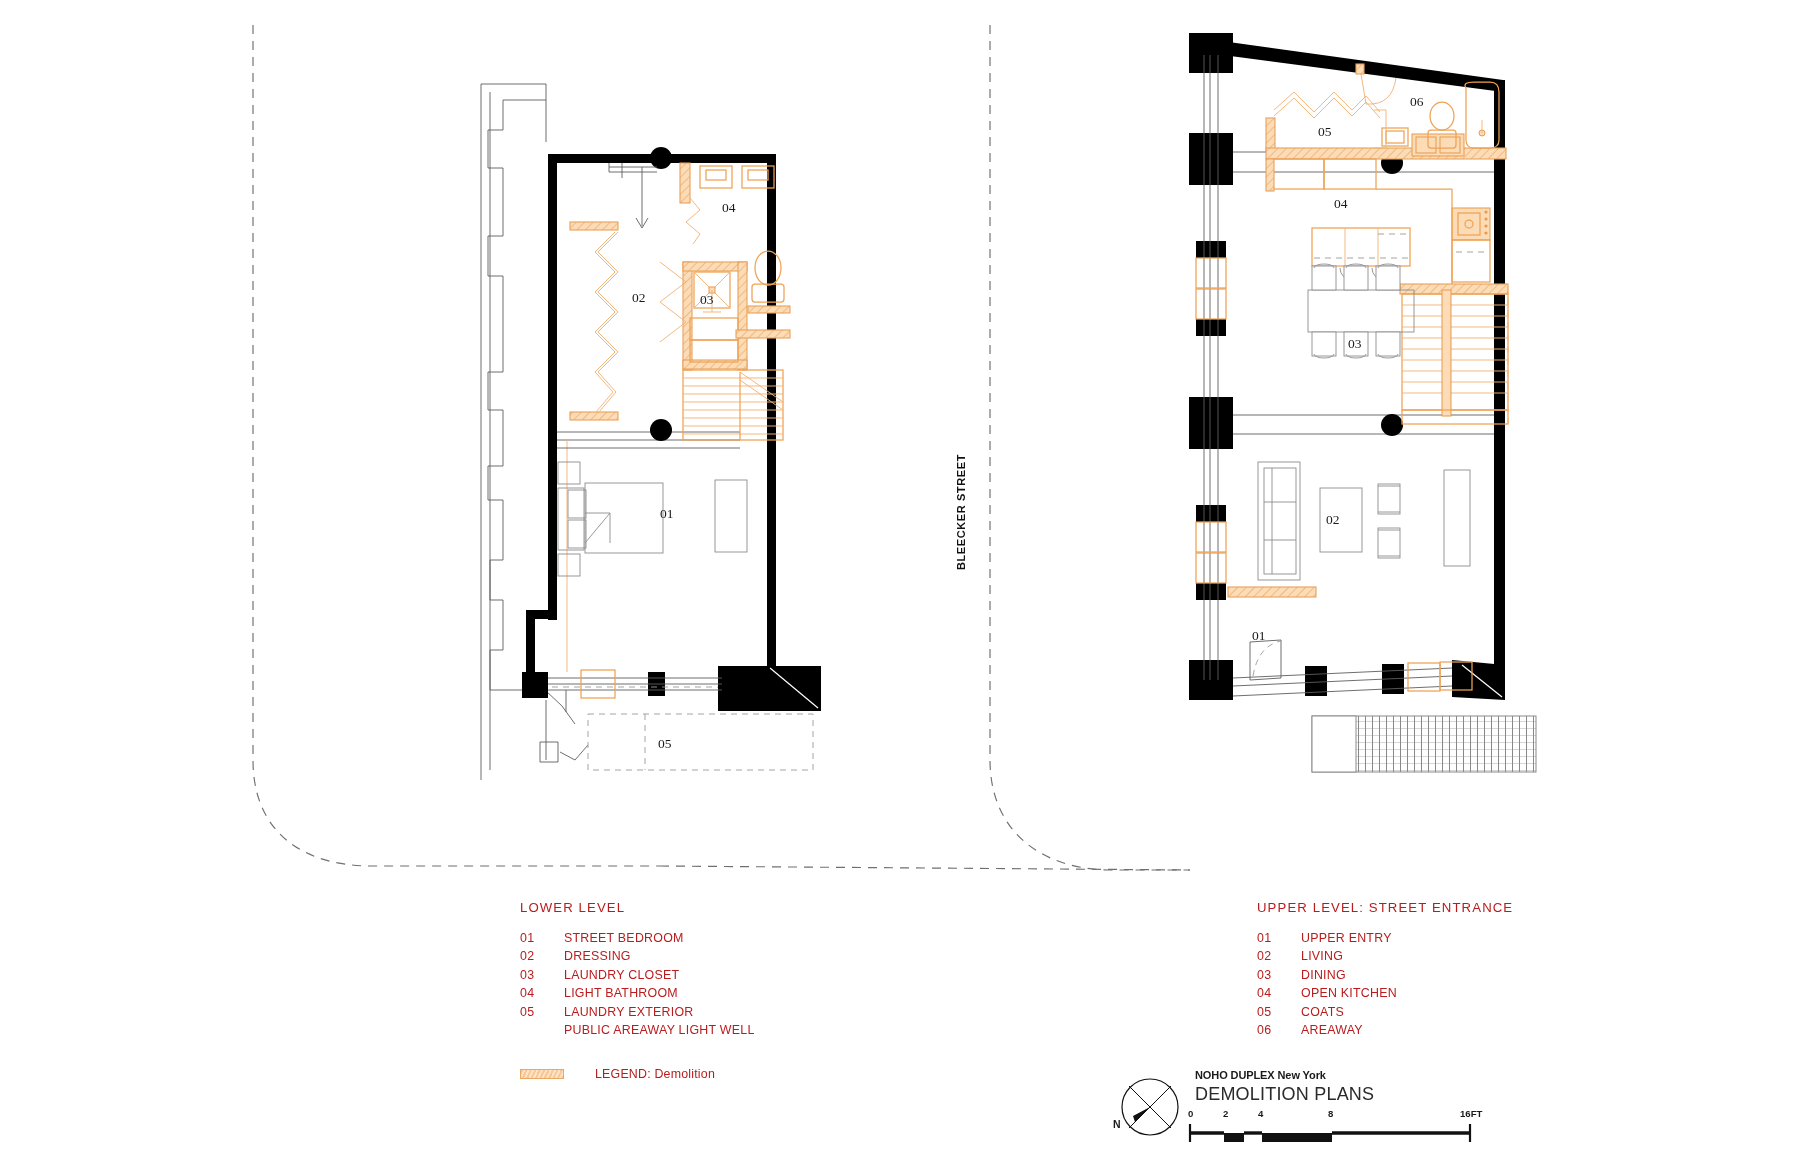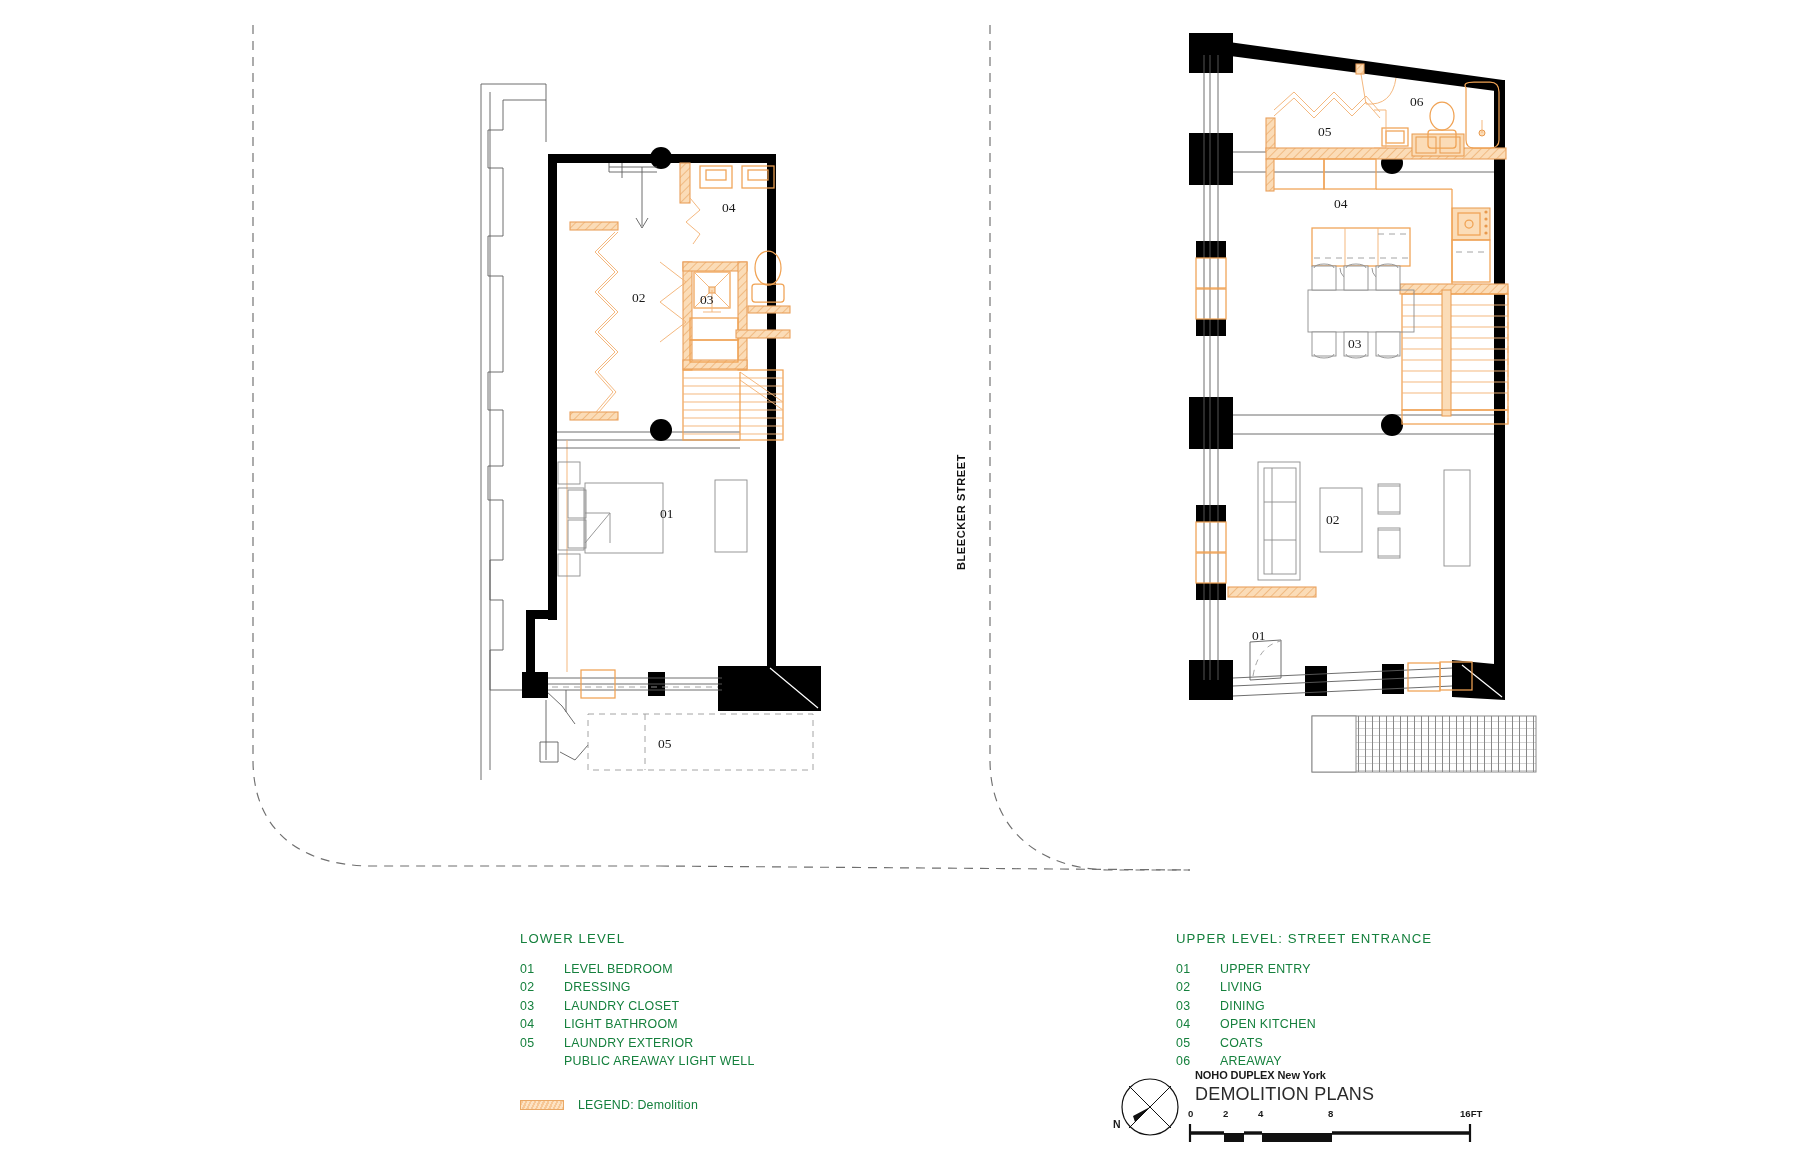--- a/index.html
+++ b/index.html
@@ -24,28 +24,28 @@
   .demo{fill:none;stroke:#f0a253;stroke-width:1.25;}
   .demo-hatch{stroke:#e9a05c;stroke-width:1.1;fill:url(#demoHatch);}
   .demo-fill{fill:#fbdcb7;stroke:#e8994d;stroke-width:1;}
   .demo-thin{fill:none;stroke:#f3b478;stroke-width:0.95;}
 
   
   .roomnum{font-family:"Liberation Serif", serif;font-size:13.5px;fill:#1b1b1b;}
   .streetlbl{font-family:"Liberation Sans", sans-serif;font-size:11px;font-weight:bold;
     letter-spacing:0.6px;fill:#111;}
 
-  .legend{position:absolute;font-family:"Liberation Sans", sans-serif;color:#15803d;margin-top:31px;}
+  .legend{position:absolute;font-family:"Liberation Sans", sans-serif;color:#b91c1c;}
   .legend .sect-title{font-size:13.2px;letter-spacing:1.1px;margin-bottom:16px;white-space:nowrap;}
   .legend table{border-collapse:collapse;}
   .legend td{font-size:12.4px;padding:0 0 4.4px 0;vertical-align:top;white-space:nowrap;letter-spacing:.25px;}
   .legend td.num{width:44px;}
   .legend td.cont{padding-left:0;}
 
-  .demo-key{display:flex;align-items:center;gap:14px;margin-top:26px;}
+  .demo-key{display:flex;align-items:center;gap:31px;margin-top:26px;}
   .demo-key .swatch{
     width:42px;height:8px;
     background:repeating-linear-gradient(115deg,#f7c796 0 2px,#fde3c3 2px 4px);
     border:1px solid #eaa865;
   }
   .demo-key .klabel{font-size:12.4px;letter-spacing:.2px;white-space:nowrap;}
 
   
   .titleblock{position:absolute;left:1195px;top:1070px;}
   .tb-main{font-size:11px;font-weight:bold;letter-spacing:-0.1px;white-space:nowrap;line-height:1.05;}
@@ -397,21 +397,21 @@
       <text class="streetlbl" x="965" y="570" transform="rotate(-90 965 570)">BLEECKER STREET</text>
     </g>
   </svg>
 
   <div class="legend" style="left:520px;top:900px;">
     <div class="sect-title">LOWER  LEVEL</div>
     <table>
       <tbody>
           <tr>
         <td class="num">01</td>
-        <td>LEVEL BEDROOM</td>
+        <td>STREET BEDROOM</td>
       </tr>
       <tr>
         <td class="num">02</td>
         <td>DRESSING</td>
       </tr>
       <tr>
         <td class="num">03</td>
         <td>LAUNDRY CLOSET</td>
       </tr>
       <tr>
@@ -428,21 +428,21 @@
       </tr>
     </tbody>
       </table>
 
     <div class="demo-key">
       <div class="swatch"></div>
       <div class="klabel">LEGEND: Demolition</div>
     </div>
   </div>
 
-  <div class="legend" style="left:1176px;top:900px;">
+  <div class="legend" style="left:1257px;top:900px;">
     <div class="sect-title">UPPER  LEVEL: STREET ENTRANCE</div>
     <table>
       <tbody>
           <tr>
         <td class="num">01</td>
         <td>UPPER ENTRY</td>
       </tr>
       <tr>
         <td class="num">02</td>
         <td>LIVING</td>

